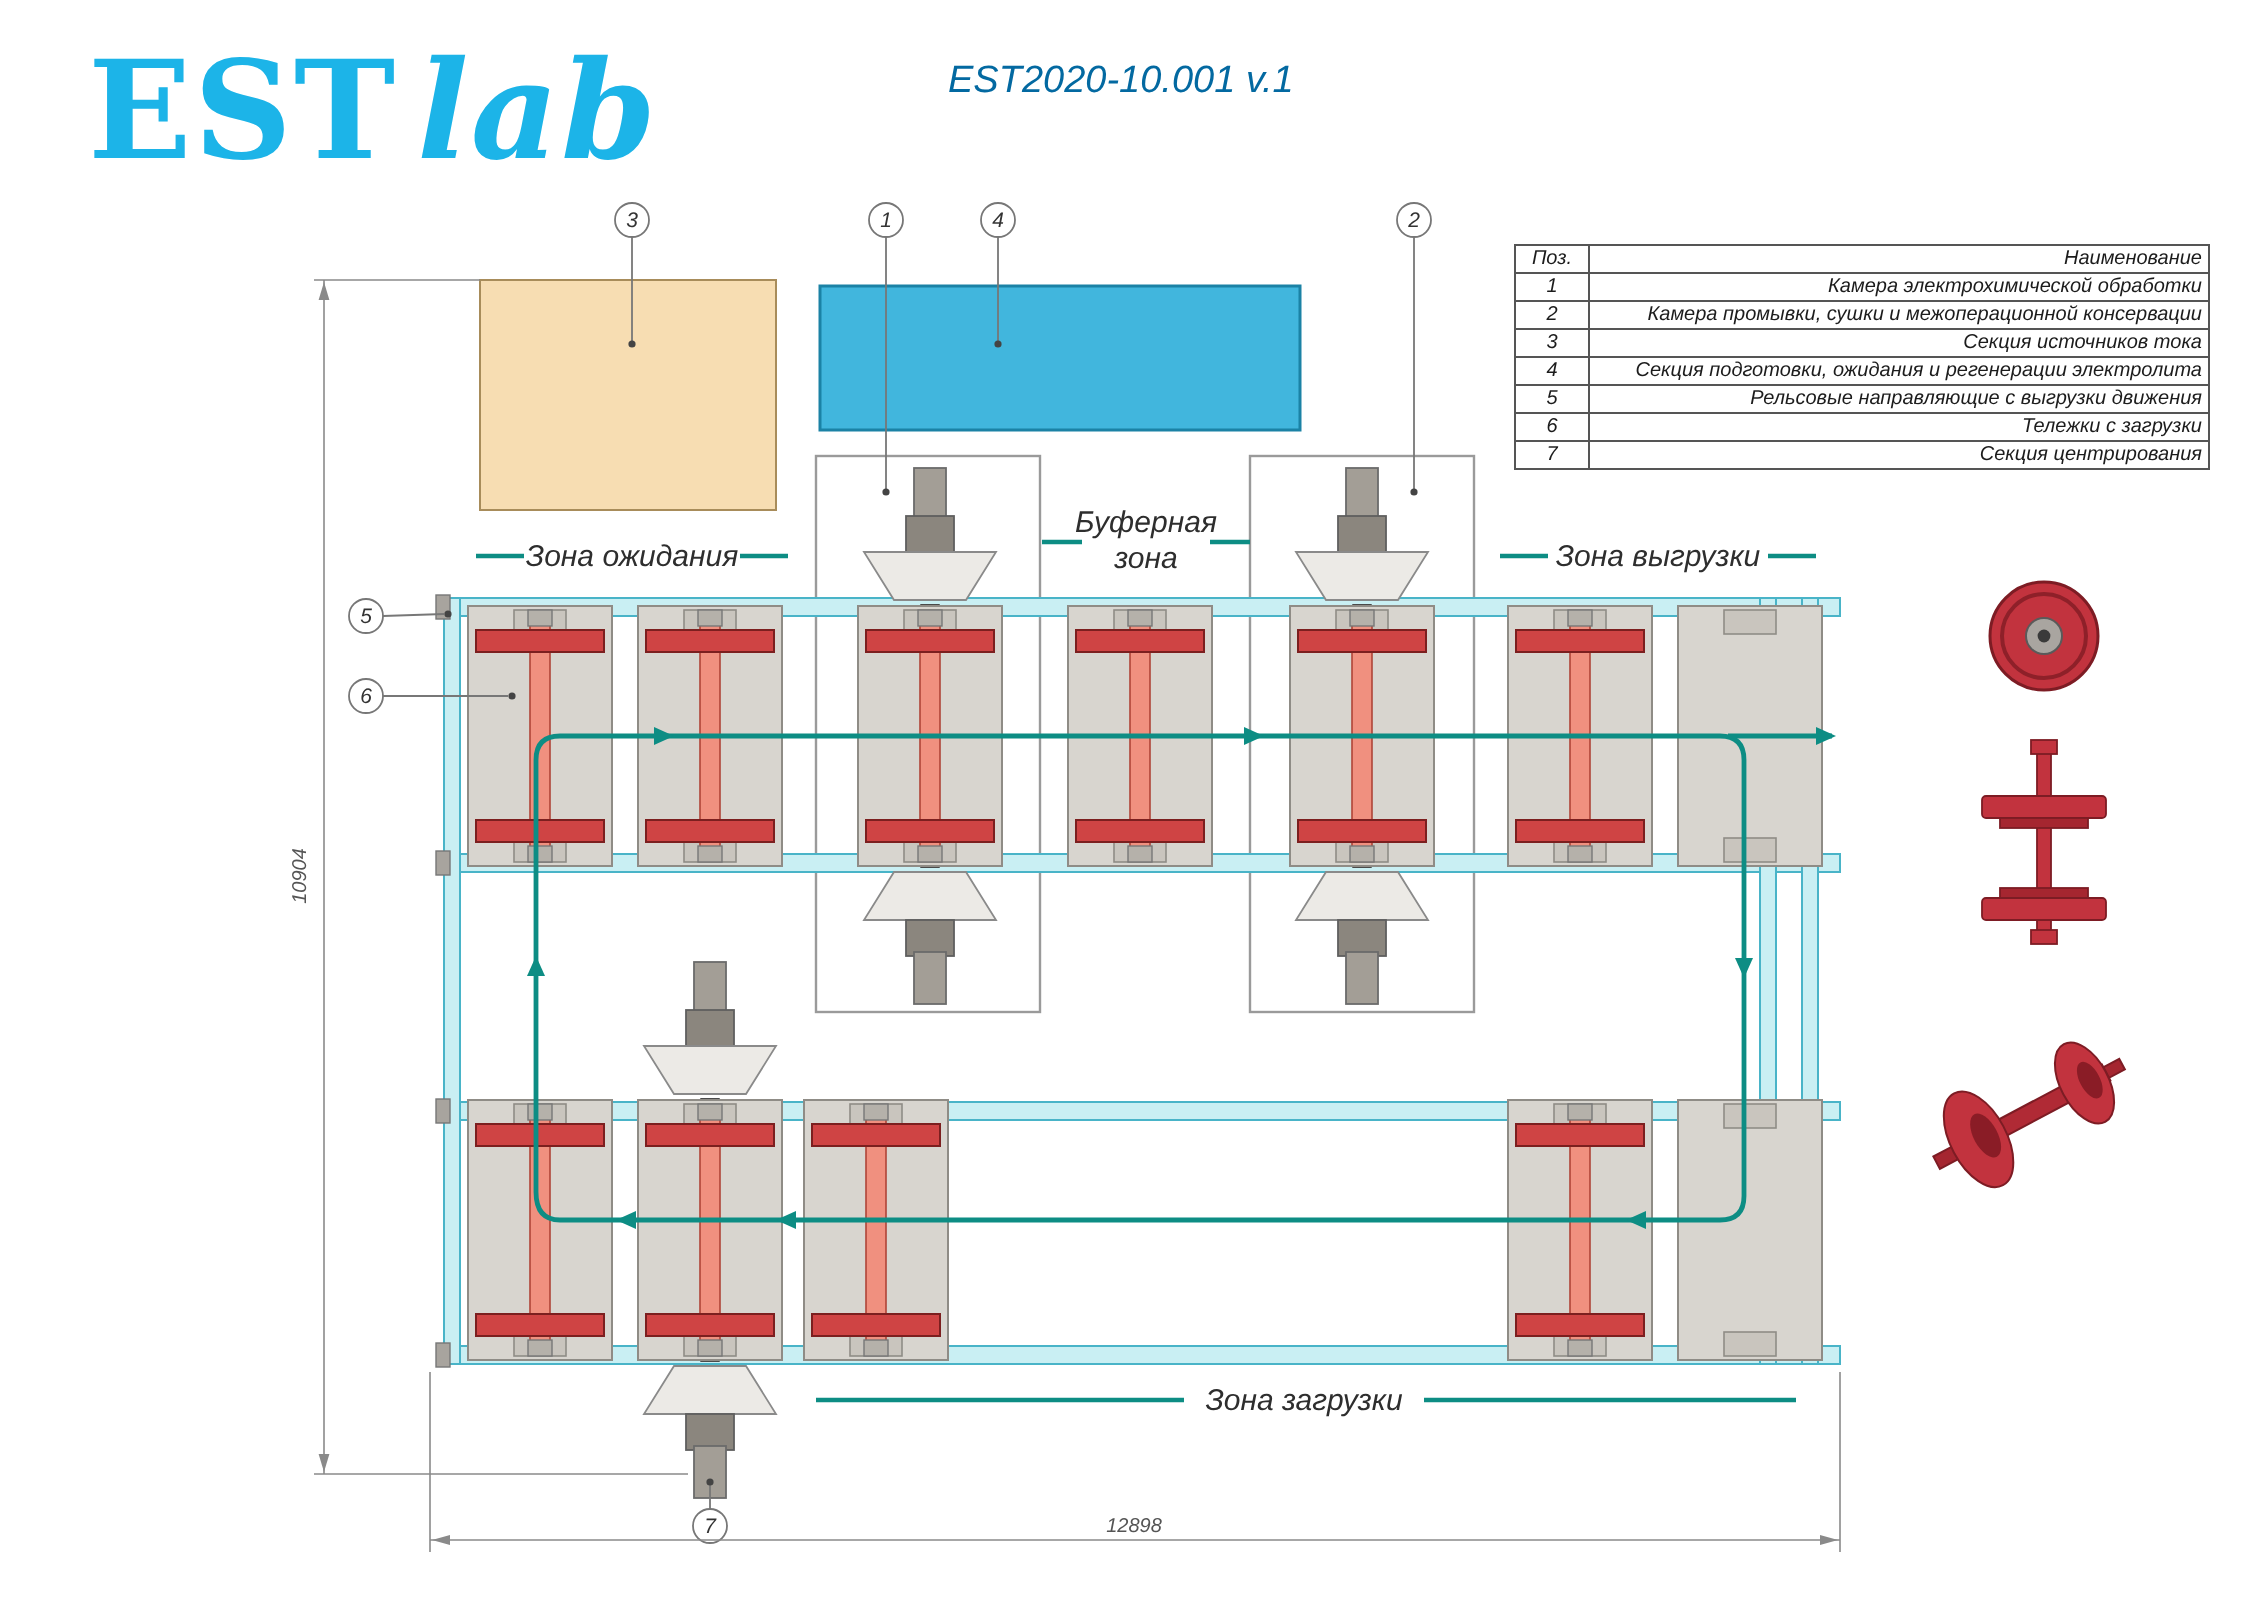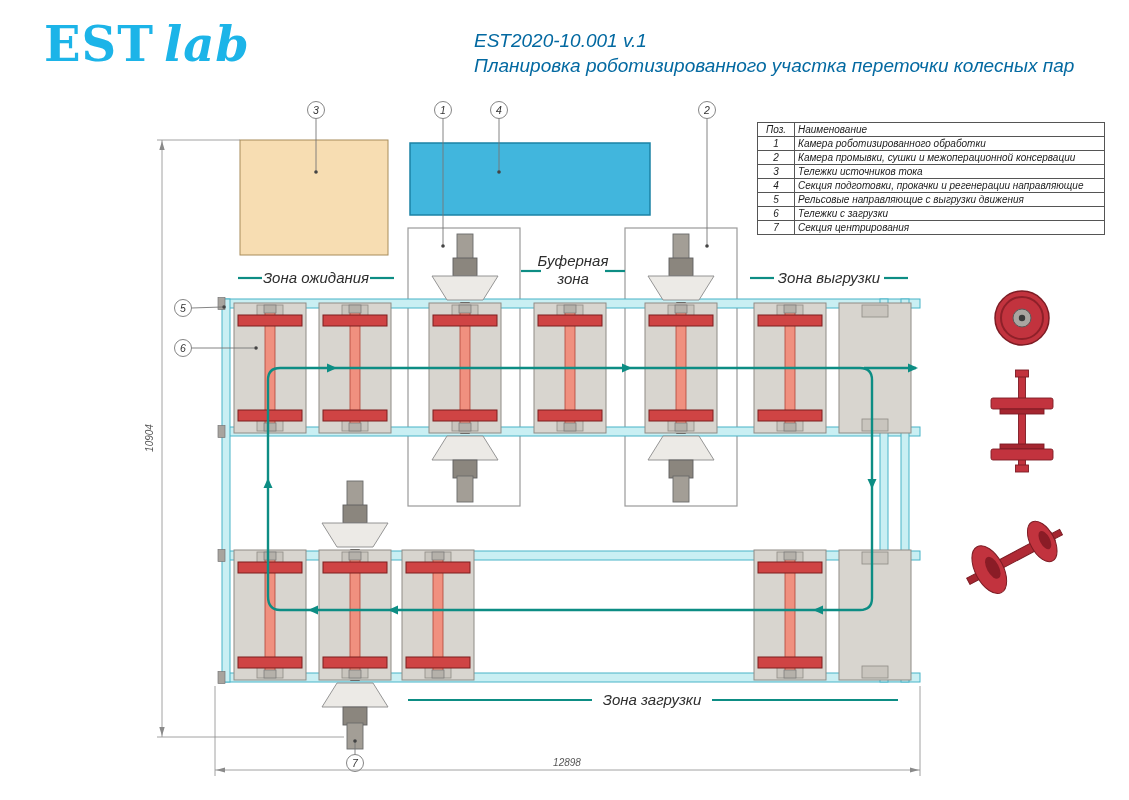--- a/index.html
+++ b/index.html
@@ -1,74 +1,73 @@
 <!DOCTYPE html>
 <html><head>
 <meta charset="utf-8">
 <style>
   html,body { margin:0; padding:0; background:#ffffff; }
   .page { position:relative; width:1129px; height:800px; background:#ffffff; overflow:hidden;
           font-family:"Liberation Sans", sans-serif; }
 
   .logo { position:absolute; left:44px; top:16px; font-family:"DejaVu Serif", serif;
-          font-weight:bold; font-size:48px; color:#1cb4e8; letter-spacing:1px; }
+          font-weight:bold; font-size:68px; color:#1cb4e8; letter-spacing:1px; }
   .logo .sec { font-style:italic; margin-left:10px; }
 
   .titleblock { position:absolute; left:474px; top:30px; font-style:italic; color:#0369a1; }
   .doc-number { font-size:19px; margin-bottom:3px; }
   .doc-title  { font-size:19px; white-space:nowrap; }
 
   table.legend { position:absolute; left:757px; top:122px; width:348px; border-collapse:collapse;
                  font-size:10px; font-style:italic; color:#1c1c1c; table-layout:fixed; }
   table.legend th, table.legend td { border:1px solid #555; height:13px; line-height:13px;
                  padding:0 3px; white-space:nowrap; overflow:hidden; }
   table.legend th { font-weight:normal; text-align:center; }
   table.legend .pos { width:30px; text-align:center; }
-  table.legend .name { text-align:left; }
+  table.legend .name { text-align:right; }
 
   svg.diagram { position:absolute; left:0; top:0; }
   .zone-text    { font-size:15px; font-style:italic; fill:#2e2e2e; font-family:"Liberation Sans", sans-serif; }
   .callout-text { font-size:10.5px; font-style:italic; fill:#333; font-family:"Liberation Sans", sans-serif; }
   .dim-text     { font-size:10px; font-style:italic; fill:#555; font-family:"Liberation Sans", sans-serif; }
 </style>
 </head>
 <body>
 
 <div class="page">
 
   <div class="logo"><span>EST</span><span class="sec">lab</span></div>
 
   <div class="titleblock">
     <div class="doc-number">EST2020-10.001 v.1</div>
-    <div class="doc-title">Планировка роботизированного участка переточки колесных пар</div>
   </div>
 
   <table class="legend">
     <thead>
       <tr>
         <th class="pos">Поз.</th>
         <th class="name">Наименование</th>
       </tr>
     </thead>
     <tbody>
       <tr>
           <td class="pos">1</td>
-          <td class="name">Камера роботизированного обработки</td>
+          <td class="name">Камера электрохимической обработки</td>
         </tr>
       <tr>
           <td class="pos">2</td>
           <td class="name">Камера промывки, сушки и межоперационной консервации</td>
         </tr>
       <tr>
           <td class="pos">3</td>
-          <td class="name">Тележки источников тока</td>
+          <td class="name">Секция источников тока</td>
         </tr>
       <tr>
           <td class="pos">4</td>
-          <td class="name">Секция подготовки, прокачки и регенерации направляющие</td>
+          <td class="name">Секция подготовки, ожидания и регенерации электролита</td>
         </tr>
       <tr>
           <td class="pos">5</td>
           <td class="name">Рельсовые направляющие с выгрузки движения</td>
         </tr>
       <tr>
           <td class="pos">6</td>
           <td class="name">Тележки с загрузки</td>
         </tr>
       <tr>

